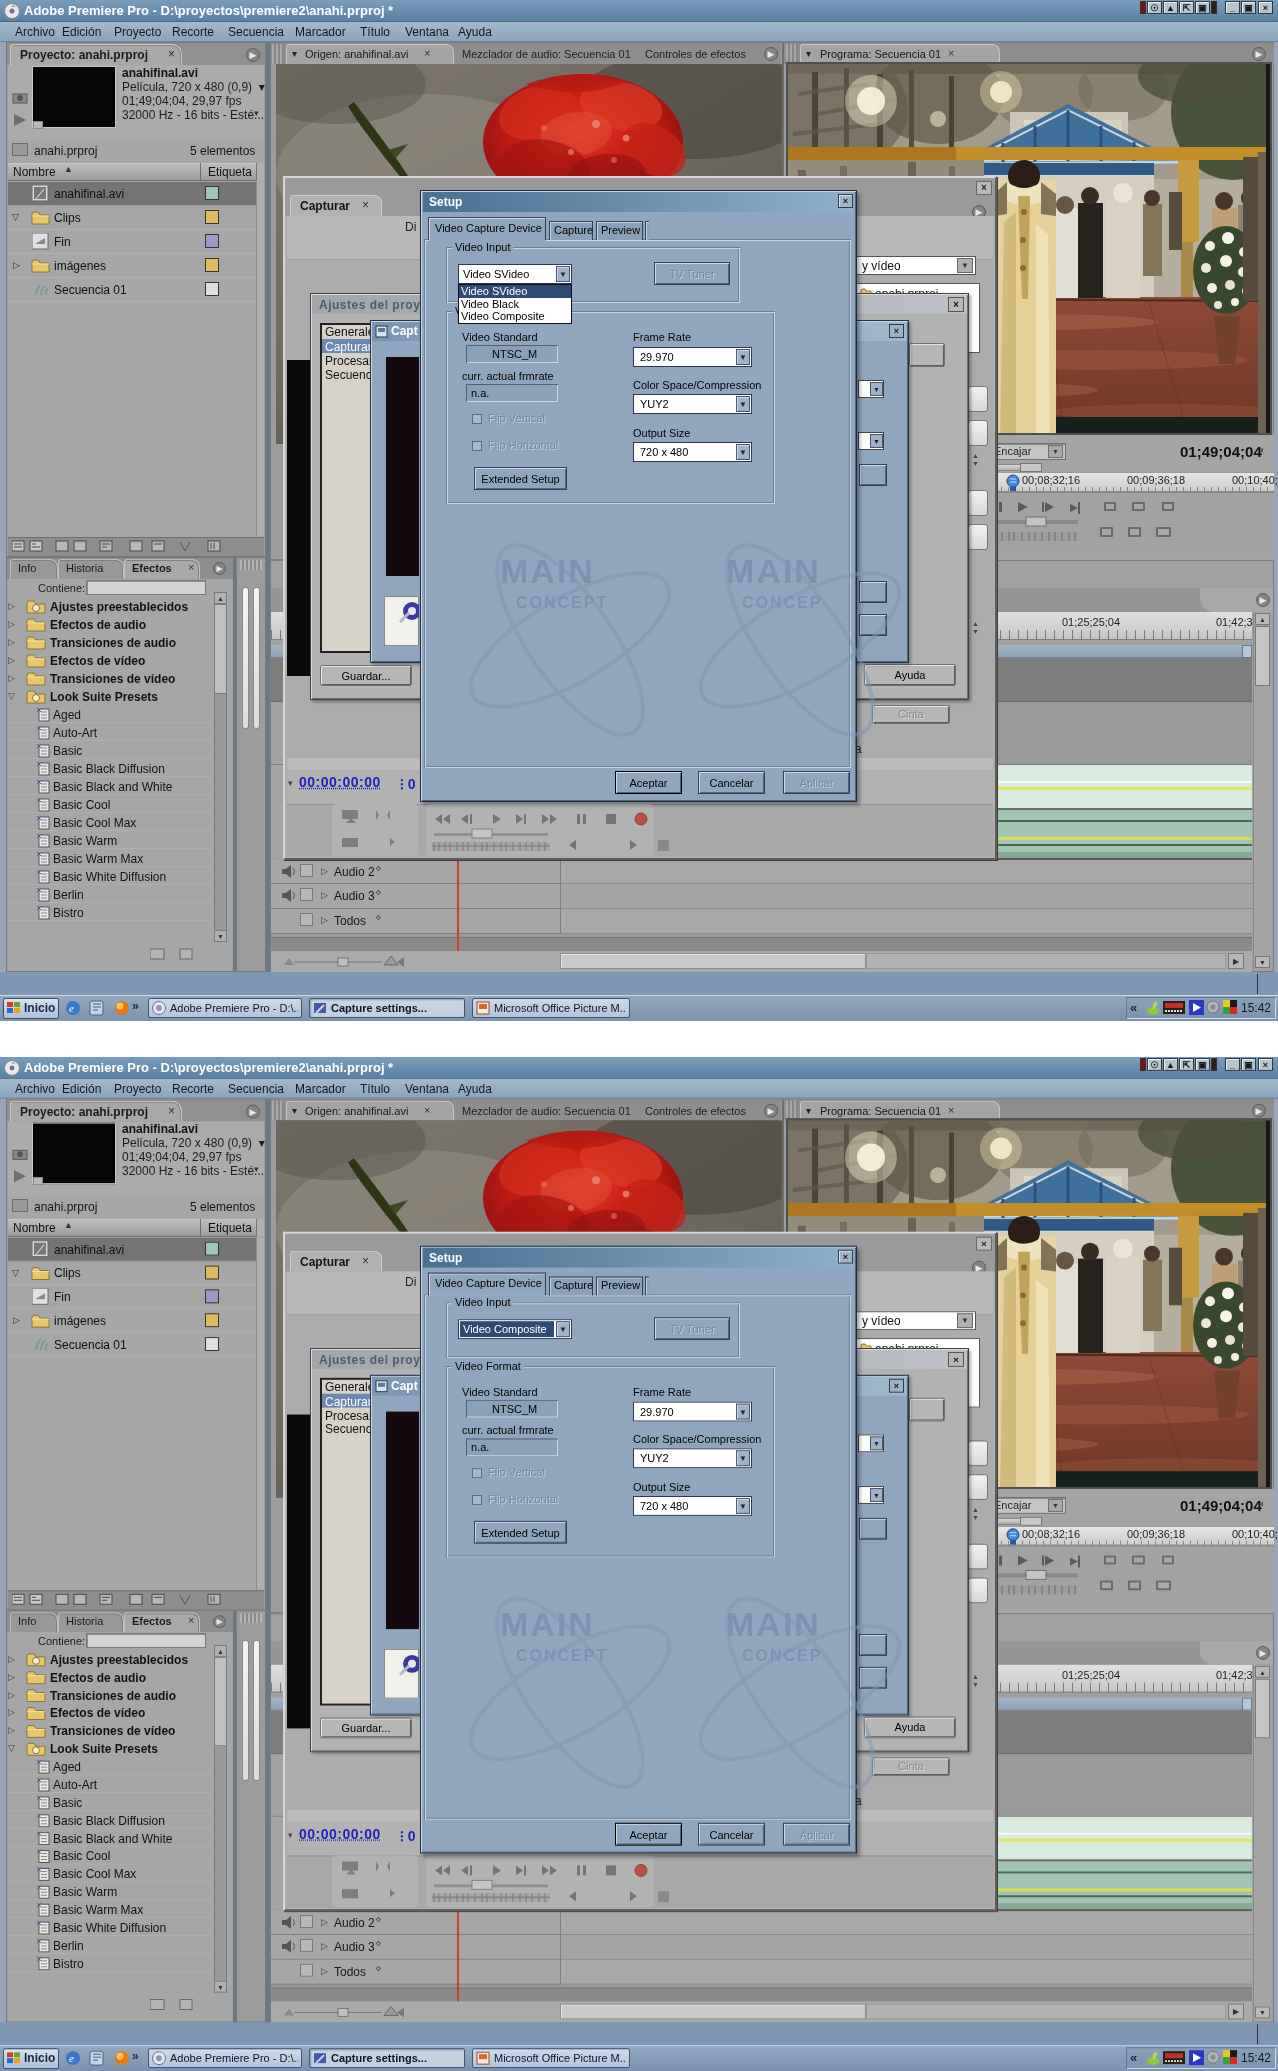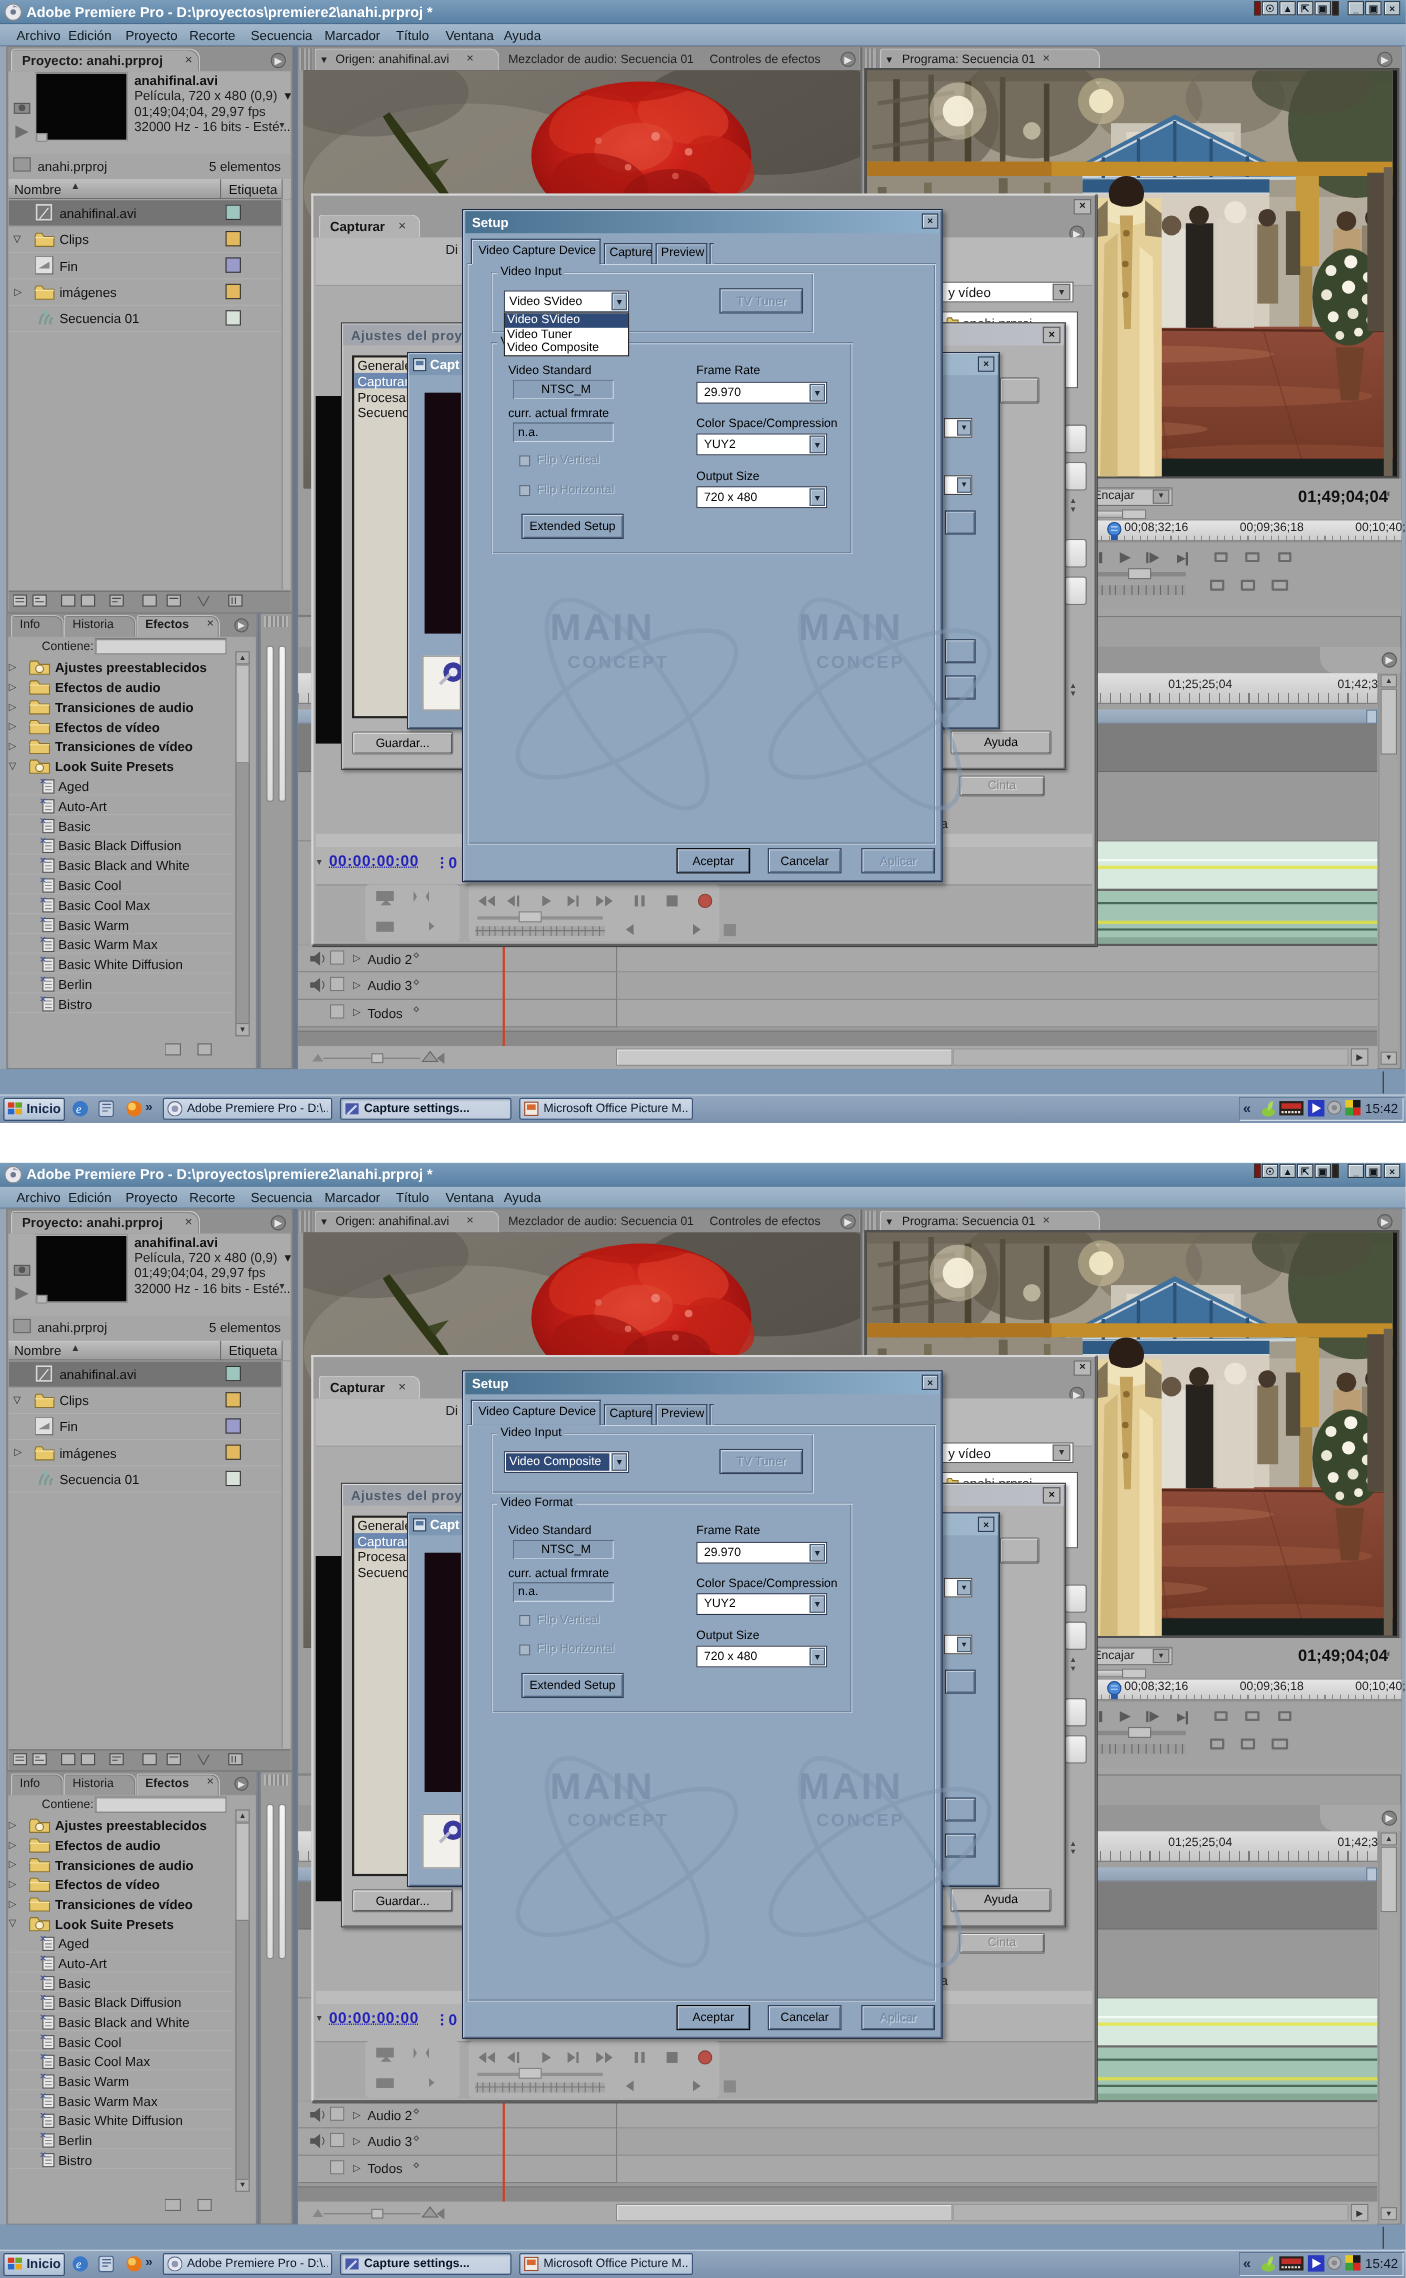--- a/index.html
+++ b/index.html
@@ -718,21 +718,21 @@
 <g stroke="#7e95af" stroke-width="4" fill="none" opacity="0.5">
 <ellipse cx="120" cy="125" rx="112" ry="42" transform="rotate(-30 120 125)"></ellipse>
 <ellipse cx="120" cy="125" rx="112" ry="42" transform="rotate(55 120 125)"></ellipse>
 </g>
     </svg>
     <div class="ab wm" style="left:726px;top:552px;white-space:nowrap;font-size:34px;">MAIN</div>
     <div class="ab wm" style="left:742px;top:594px;white-space:nowrap;font-size:16px;">CONCEP</div>
     <div class="ab " style="left:458px;top:284px;width:114px;height:40px;background:#fff;border:1px solid #111;z-index:5;"></div>
     <div class="ab " style="left:459px;top:285px;width:112px;height:13px;background:#2f4a76;z-index:6;"></div>
     <div class="ab " style="left:461px;top:285px;white-space:nowrap;font-size:11px;color:#fff;z-index:7;">Video SVideo</div>
-    <div class="ab " style="left:461px;top:298px;white-space:nowrap;font-size:11px;color:#000;z-index:7;">Video Tuner</div>
+    <div class="ab " style="left:461px;top:298px;white-space:nowrap;font-size:11px;color:#000;z-index:7;">Video Black</div>
     <div class="ab " style="left:461px;top:310px;white-space:nowrap;font-size:11px;color:#000;z-index:7;">Video Composite</div>
     <div class="ab " style="left:615px;top:771px;width:67px;height:23px;background:#90a6be;border:1px solid #000;box-shadow:inset 1px 1px 0 #cfdae6,inset -1px -1px 0 #51647c,inset 0 0 0 2px #90a6be;font-size:11px;text-align:center;"><span style="line-height:22px">Aceptar</span></div>
     <div class="ab bbtn" style="left:698px;top:771px;width:67px;height:23px;"><span style="line-height:22px">Cancelar</span></div>
     <div class="ab bbtn" style="left:783px;top:771px;width:67px;height:23px;"><span style="line-height:22px;color:#6e87a3;text-shadow:1px 1px 0 #c2d0de;">Aplicar</span></div>
     <div class="ab " style="left:0px;top:995px;width:1278px;height:26px;background:linear-gradient(#93a7bf,#7c92ad);border-top:1px solid #cdd9e6;"></div>
     <div class="ab " style="left:3px;top:998px;width:56px;height:21px;background:linear-gradient(#d8e2ee,#aebfd4);border:1px solid #38506e;border-radius:2px;"></div>
     <svg class="ab" style="left:7px;top:1002px" width="14" height="13">
       <rect x="0" y="0" width="6" height="5" fill="#d83c1e"></rect>
       <rect x="7" y="0" width="6" height="5" fill="#68a820"></rect>
       <rect x="0" y="6" width="6" height="5" fill="#2868c8"></rect>

